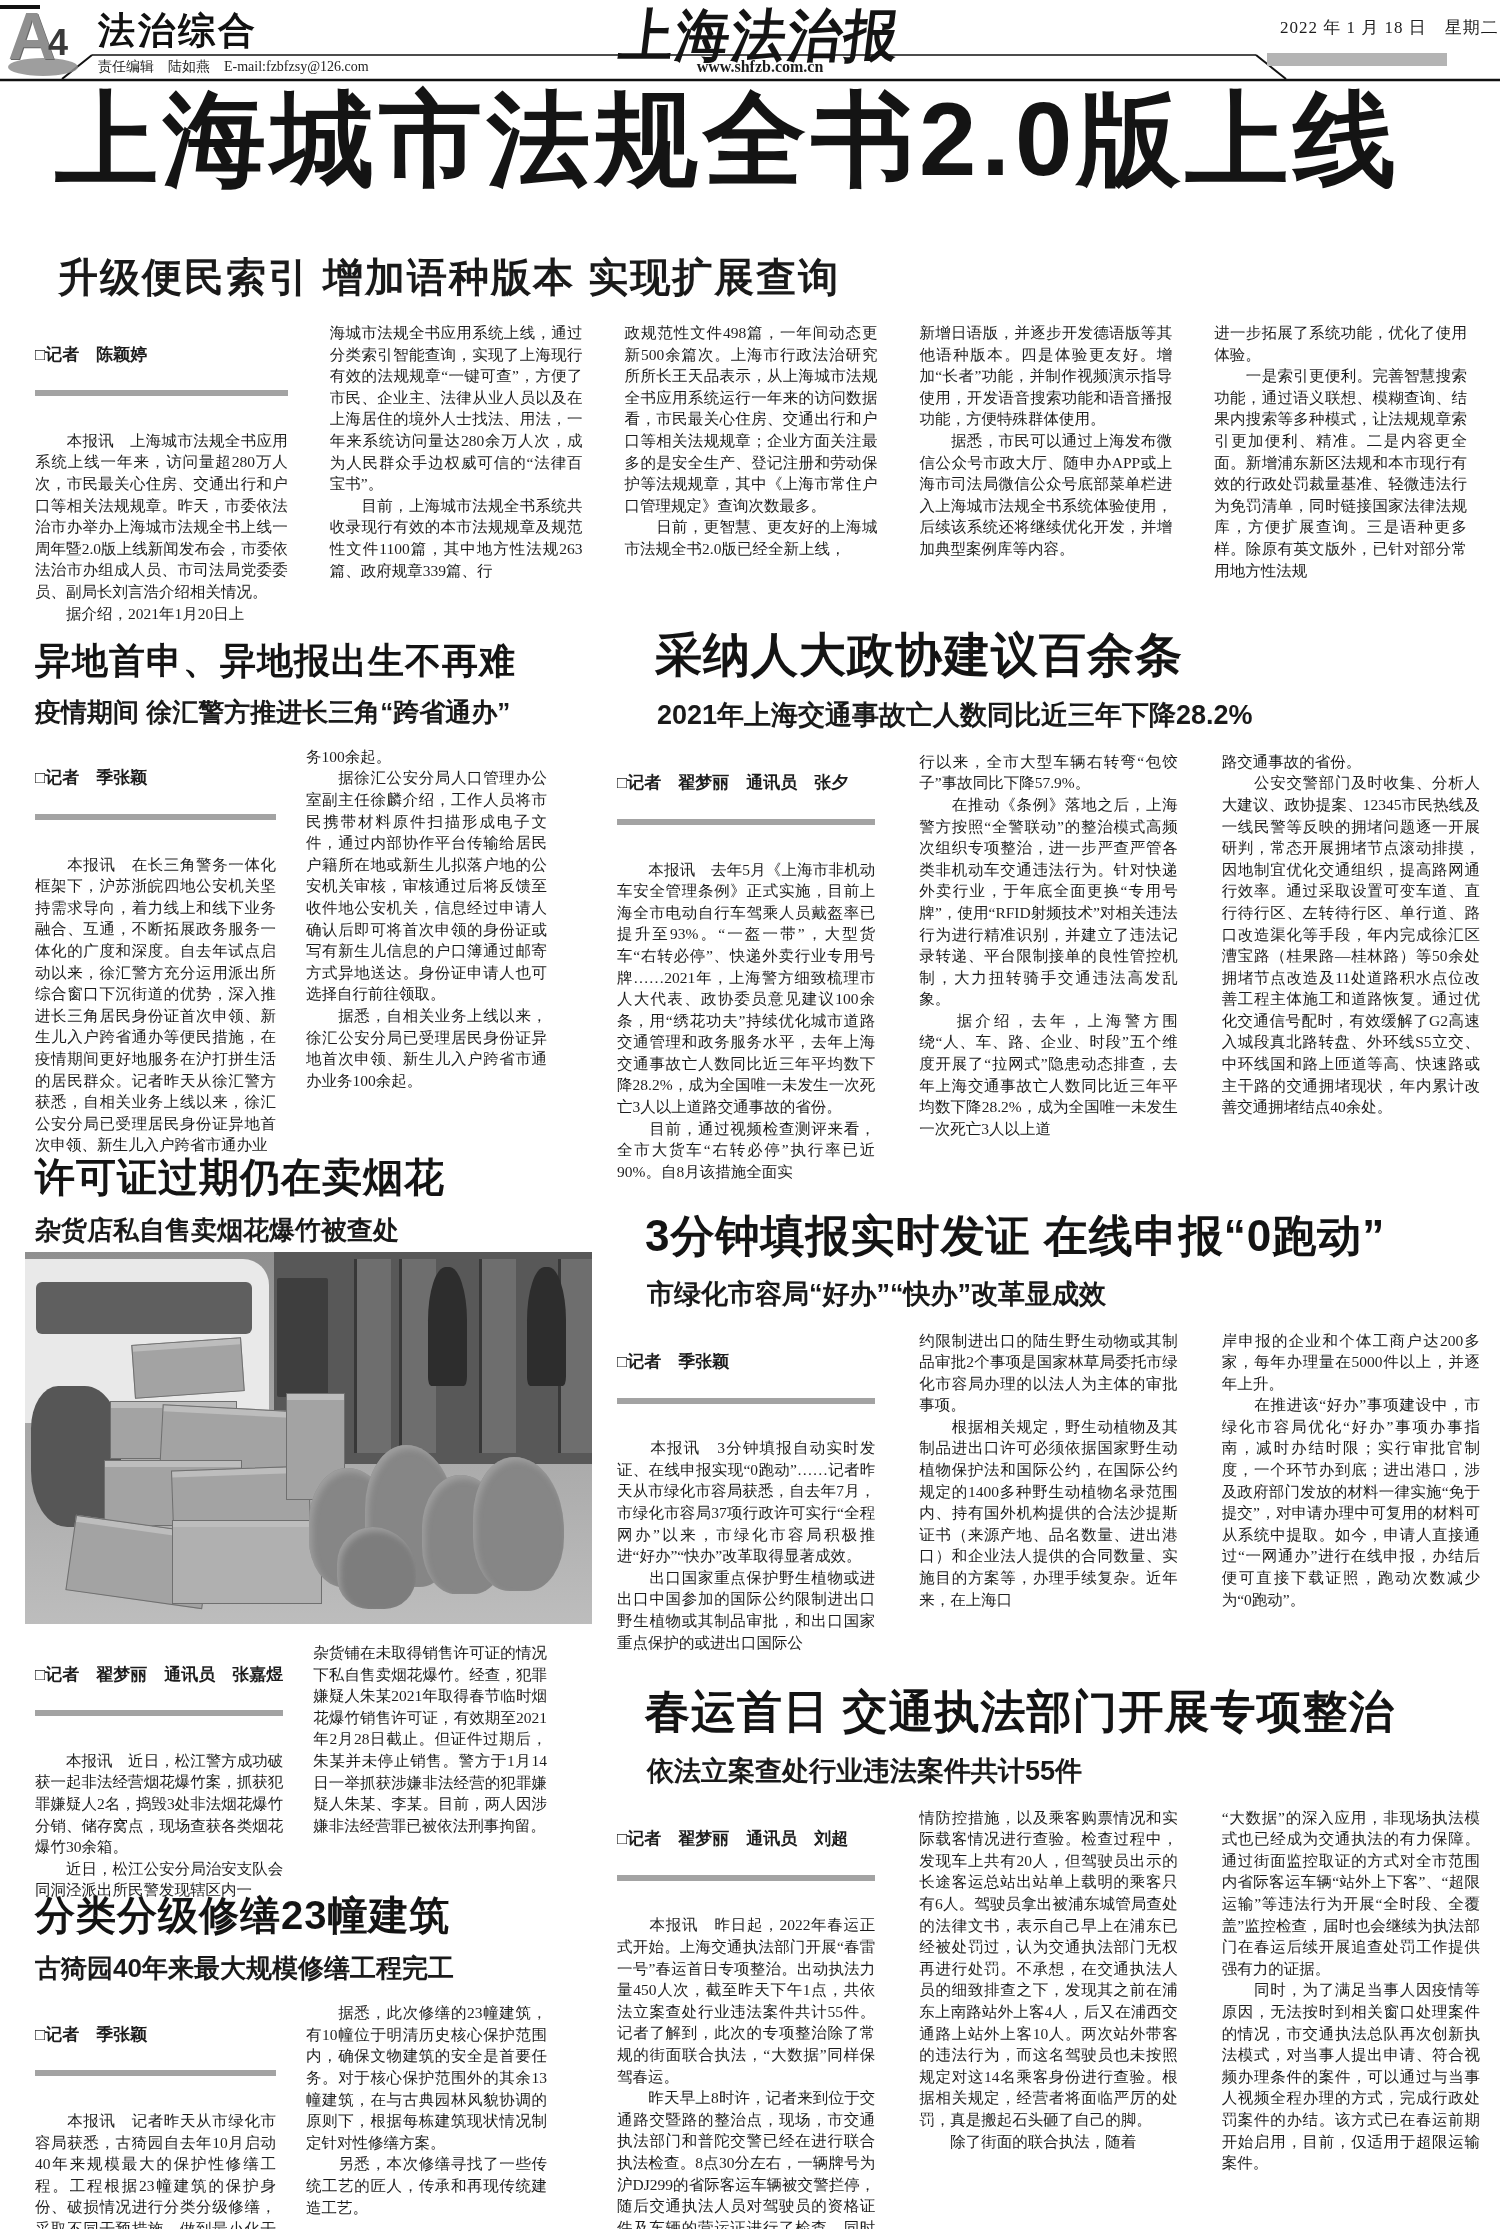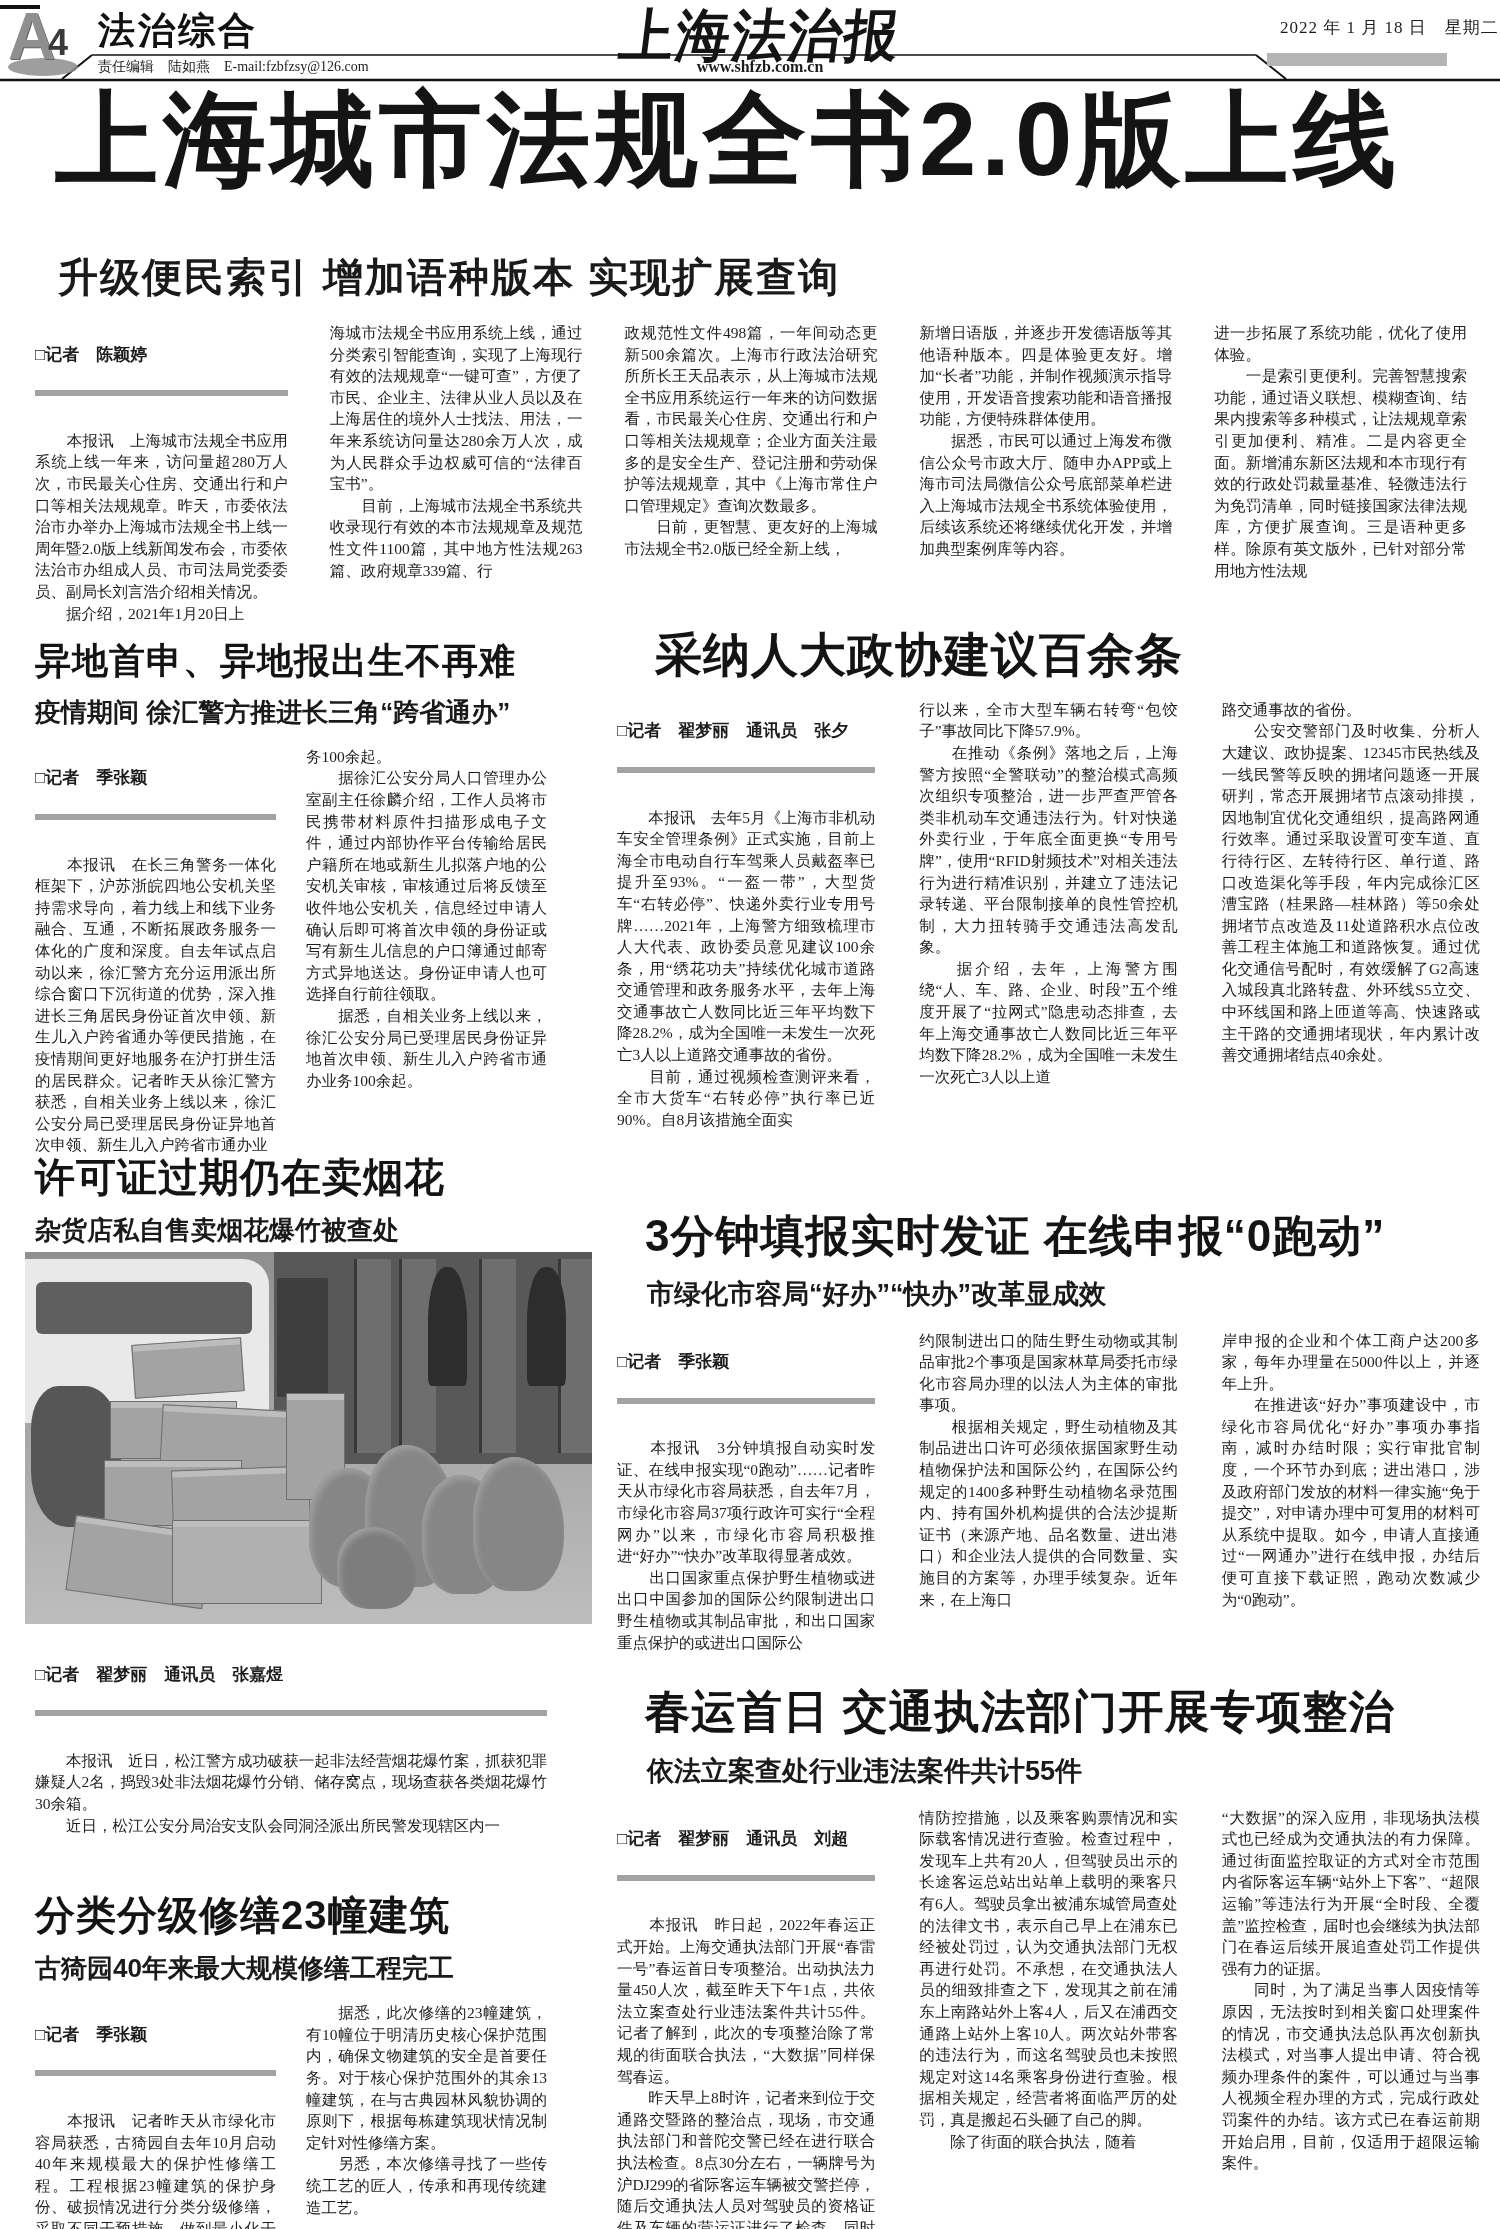--- a/index.html
+++ b/index.html
@@ -110,20 +110,21 @@
         <span>　　本报讯　在长三角警务一体化框架下，沪苏浙皖四地公安机关坚持需求导向，着力线上和线下业务融合、互通，不断拓展政务服务一体化的广度和深度。自去年试点启动以来，徐汇警方充分运用派出所综合窗口下沉街道的优势，深入推进长三角居民身份证首次申领、新生儿入户跨省通办等便民措施，在疫情期间更好地服务在沪打拼生活的居民群众。记者昨天从徐汇警方获悉，自相关业务上线以来，徐汇公安分局已受理居民身份证异地首次申领、新生儿入户跨省市通办业</span>
       </div>
       <div class="col" style="flex:1;">务100余起。
 　　据徐汇公安分局人口管理办公室副主任徐麟介绍，工作人员将市民携带材料原件扫描形成电子文件，通过内部协作平台传输给居民户籍所在地或新生儿拟落户地的公安机关审核，审核通过后将反馈至收件地公安机关，信息经过申请人确认后即可将首次申领的身份证或写有新生儿信息的户口簿通过邮寄方式异地送达。身份证申请人也可选择自行前往领取。
 　　据悉，自相关业务上线以来，徐汇公安分局已受理居民身份证异地首次申领、新生儿入户跨省市通办业务100余起。</div>
     </div>
   </div>
 
   <div class="art" style="left:617px;top:630px;width:863px;">
     <div class="hl" style="font-size:47px;padding-left:38px;">采纳人大政协建议百余条</div>
+    <div class="sub" style="font-size:27px;margin-top:16px;padding-left:40px;">2021年上海交通事故亡人数同比近三年下降28.2%</div>
     <div class="cols" style="margin-top:18px;gap:44px;">
       <div class="col" style="flex:1;">
         <div class="byline">□记者　翟梦丽　通讯员　张夕</div>
         <span>　　本报讯　去年5月《上海市非机动车安全管理条例》正式实施，目前上海全市电动自行车驾乘人员戴盔率已提升至93%。“一盔一带”，大型货车“右转必停”、快递外卖行业专用号牌……2021年，上海警方细致梳理市人大代表、政协委员意见建议100余条，用“绣花功夫”持续优化城市道路交通管理和政务服务水平，去年上海交通事故亡人数同比近三年平均数下降28.2%，成为全国唯一未发生一次死亡3人以上道路交通事故的省份。
 　　目前，通过视频检查测评来看，全市大货车“右转必停”执行率已近90%。自8月该措施全面实</span>
       </div>
       <div class="col" style="flex:1;">行以来，全市大型车辆右转弯“包饺子”事故同比下降57.9%。
 　　在推动《条例》落地之后，上海警方按照“全警联动”的整治模式高频次组织专项整治，进一步严查严管各类非机动车交通违法行为。针对快递外卖行业，于年底全面更换“专用号牌”，使用“RFID射频技术”对相关违法行为进行精准识别，并建立了违法记录转递、平台限制接单的良性管控机制，大力扭转骑手交通违法高发乱象。
 　　据介绍，去年，上海警方围绕“人、车、路、企业、时段”五个维度开展了“拉网式”隐患动态排查，去年上海交通事故亡人数同比近三年平均数下降28.2%，成为全国唯一未发生一次死亡3人以上道</div>
       <div class="col" style="flex:1;">路交通事故的省份。
@@ -165,20 +166,21 @@
     <div class="ph-bag" style="left:55%;top:74%;width:14%;height:22%;background:#7d7d7d;"></div>
   </div>
 
   <div class="art" style="left:35px;top:1642px;width:512px;">
     <div class="cols" style="gap:30px;">
       <div class="col" style="flex:1;">
         <div class="byline">□记者　翟梦丽　通讯员　张嘉煜</div>
         <span>　　本报讯　近日，松江警方成功破获一起非法经营烟花爆竹案，抓获犯罪嫌疑人2名，捣毁3处非法烟花爆竹分销、储存窝点，现场查获各类烟花爆竹30余箱。
 　　近日，松江公安分局治安支队会同洞泾派出所民警发现辖区内一</span>
       </div>
+      <div class="col" style="flex:1;">杂货铺在未取得销售许可证的情况下私自售卖烟花爆竹。经查，犯罪嫌疑人朱某2021年取得春节临时烟花爆竹销售许可证，有效期至2021年2月28日截止。但证件过期后，朱某并未停止销售。警方于1月14日一举抓获涉嫌非法经营的犯罪嫌疑人朱某、李某。目前，两人因涉嫌非法经营罪已被依法刑事拘留。</div>
     </div>
   </div>
 
   <div class="art" style="left:617px;top:1212px;width:863px;">
     <div class="hl" style="font-size:44px;padding-left:28px;">3分钟填报实时发证  在线申报“0跑动”</div>
     <div class="sub" style="font-size:27px;margin-top:16px;padding-left:30px;">市绿化市容局“好办”“快办”改革显成效</div>
     <div class="cols" style="margin-top:18px;gap:44px;">
       <div class="col" style="flex:1;">
         <div class="byline">□记者　季张颖</div>
         <span>　　本报讯　3分钟填报自动实时发证、在线申报实现“0跑动”……记者昨天从市绿化市容局获悉，自去年7月，市绿化市容局37项行政许可实行“全程网办”以来，市绿化市容局积极推进“好办”“快办”改革取得显著成效。

